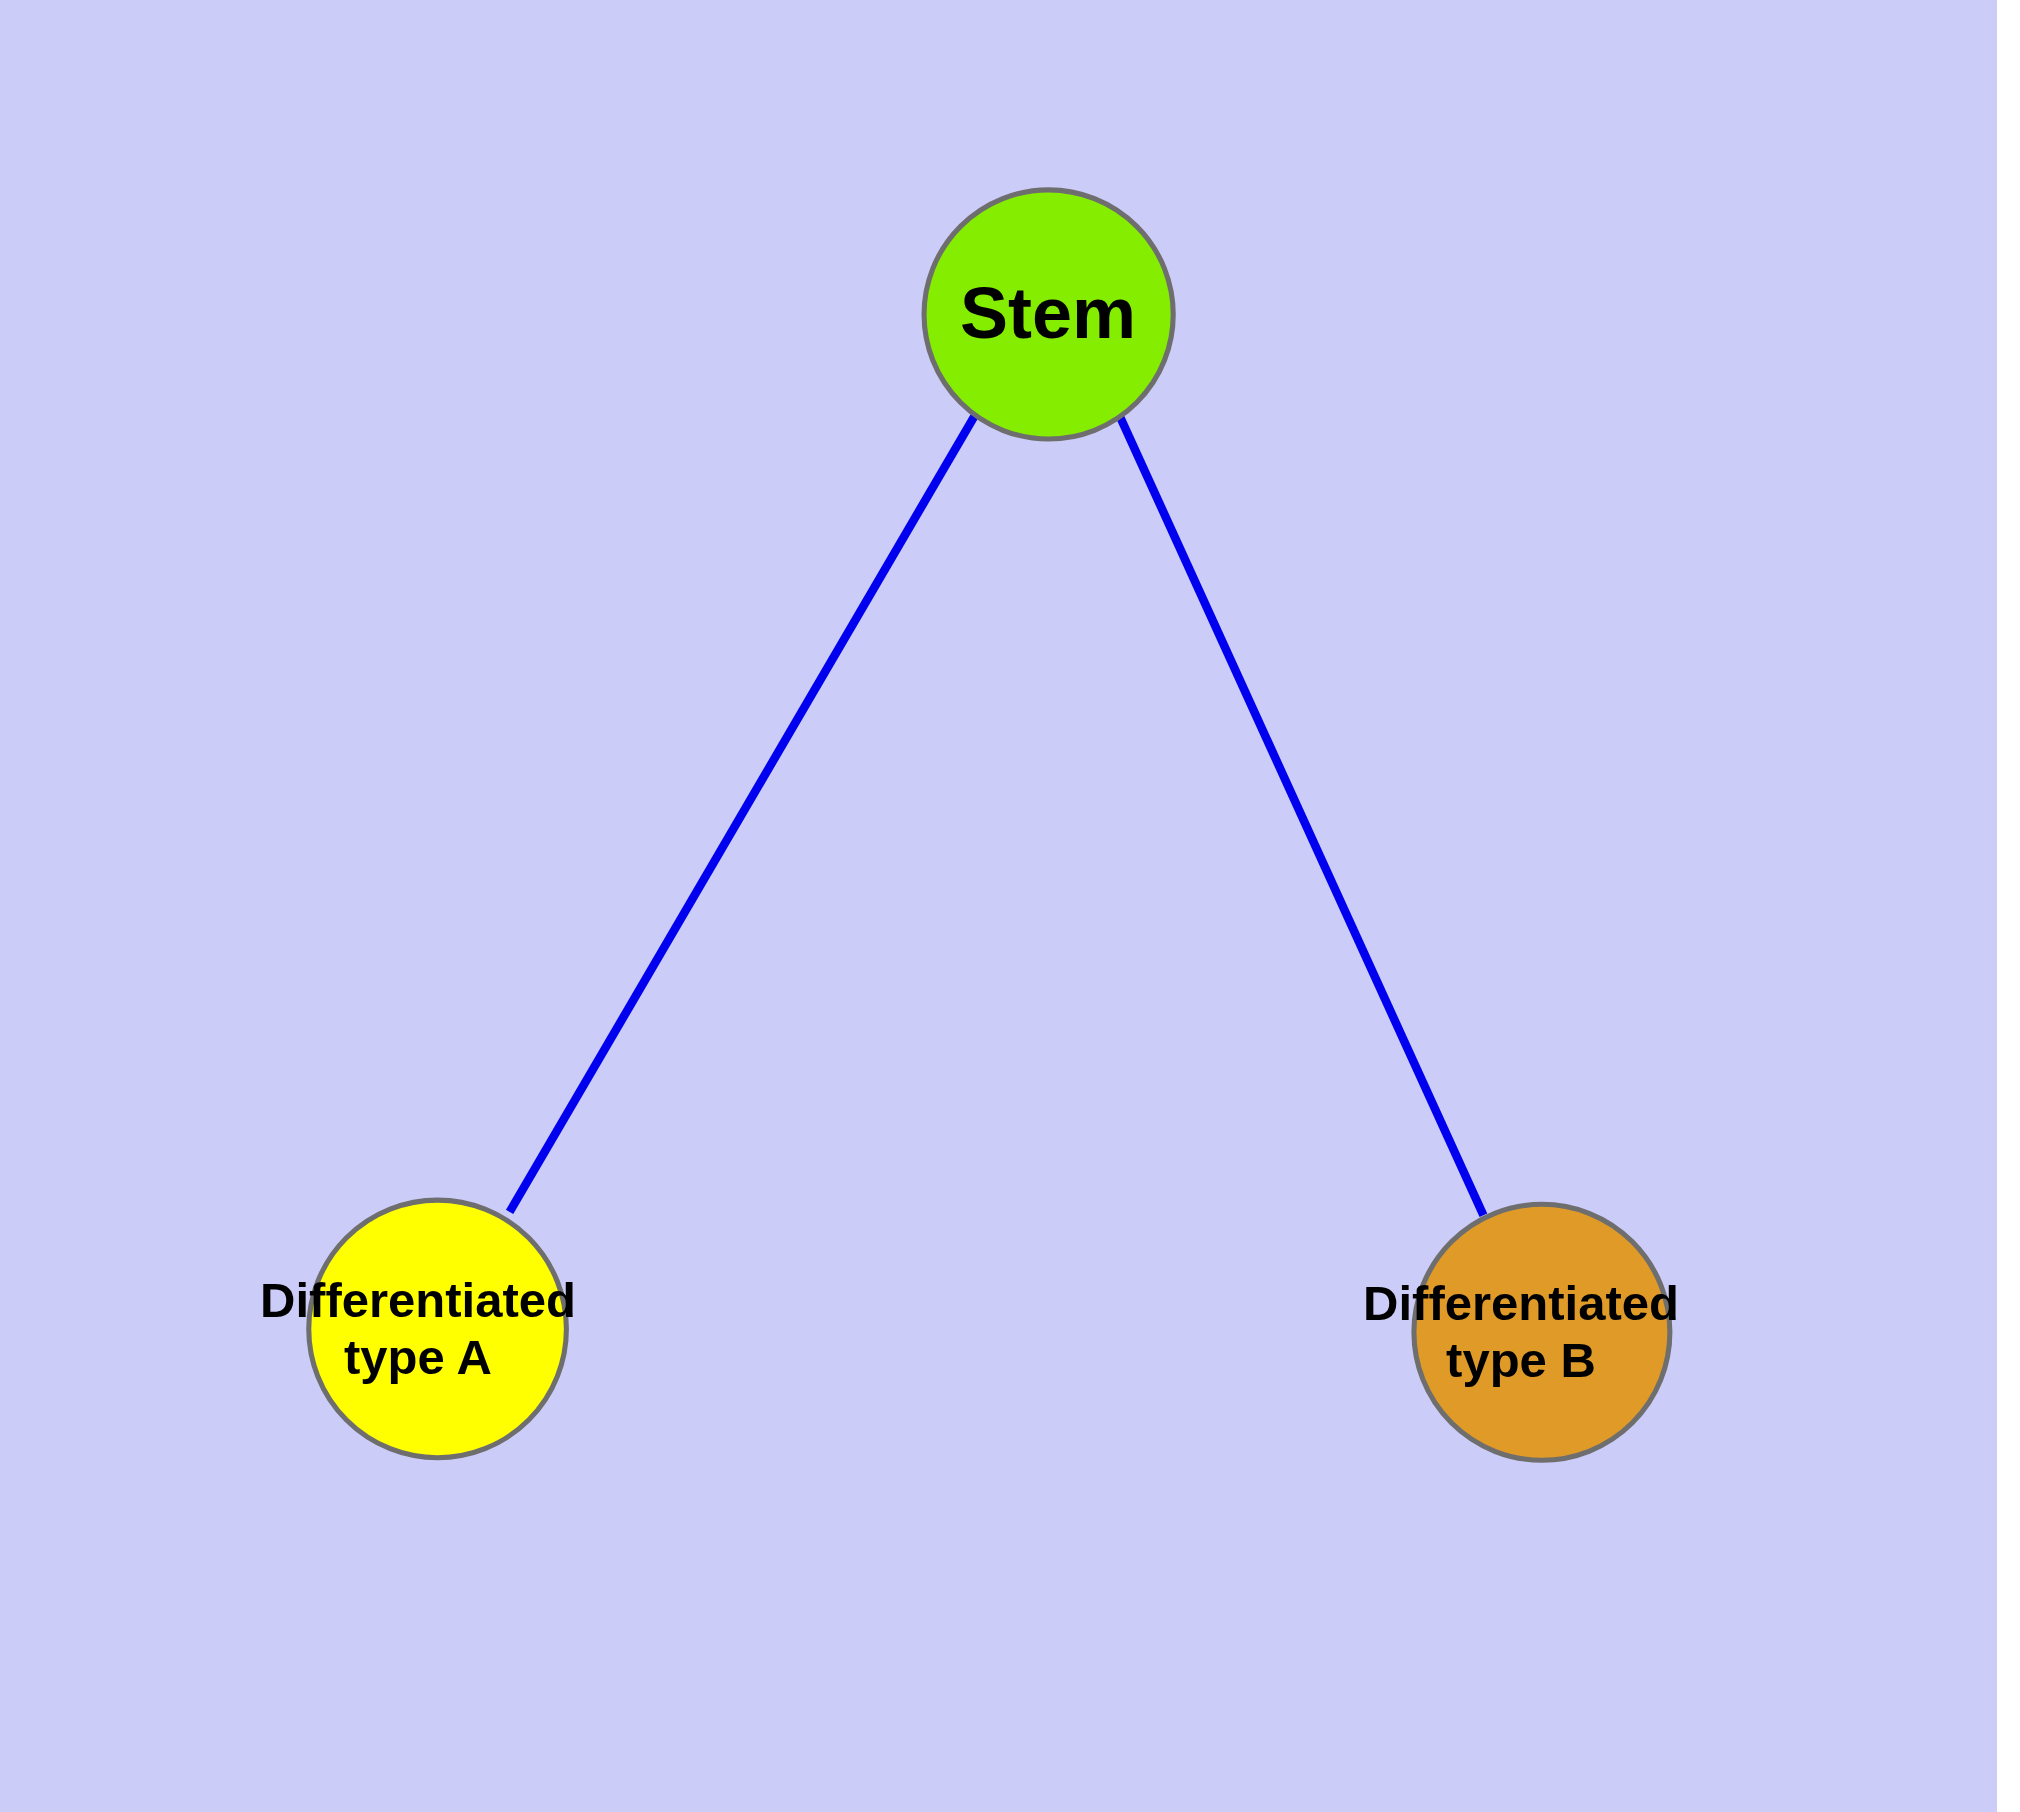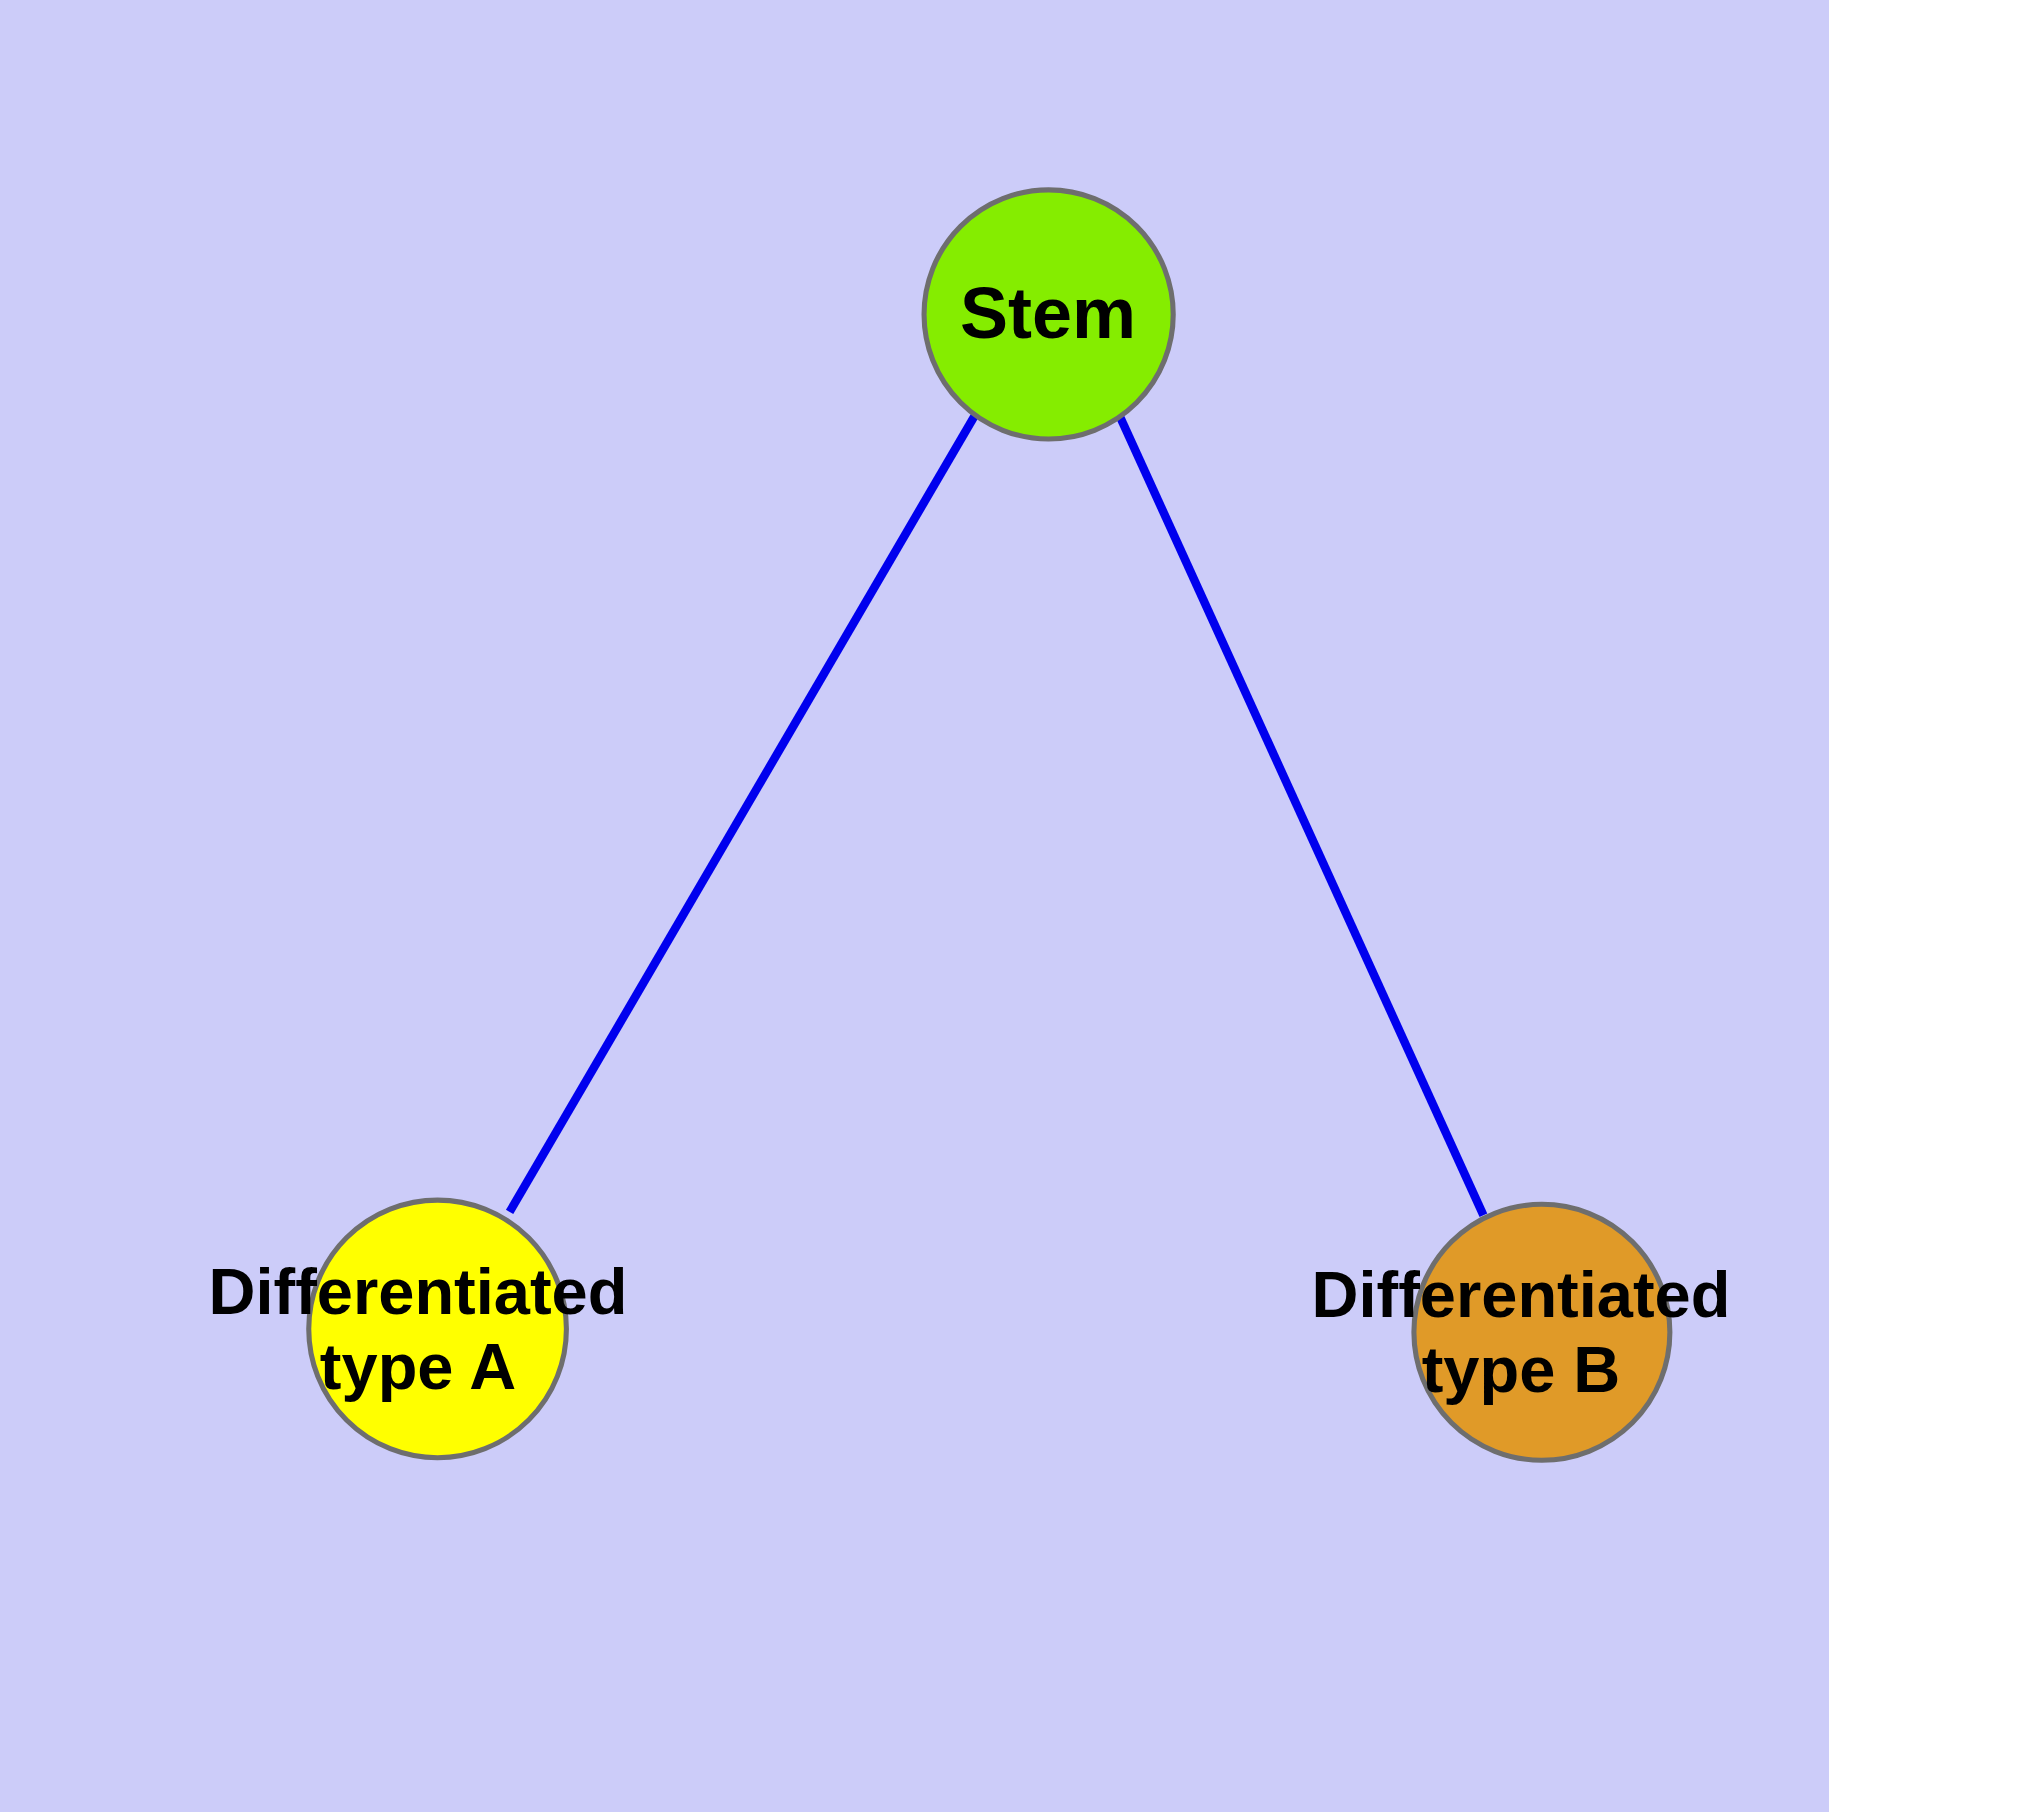--- a/index.html
+++ b/index.html
@@ -2,40 +2,40 @@
 <html style="font-size:13.6px"><head>
 <meta charset="utf-8">
 <style>
   html, body {
     margin: 0;
     padding: 0;
     background: #ffffff;
   }
   #canvas {
     position: relative;
-    width: 1829px;
+    width: 1997px;
     height: 1812px;
     background: #ccccf9;
     overflow: hidden;
     font-family: "Liberation Sans", sans-serif;
   }
   #graph-svg {
     position: absolute;
     left: 0;
     top: 0;
     width: 2021px;
     height: 1812px;
     display: block;
   }
   .node-label {
     position: absolute;
     color: #000000;
     font-family: "Liberation Sans", sans-serif;
     font-weight: bold;
-    font-size: 65px;
+    font-size: 49px;
     line-height: 1.16;
     text-align: center;
     white-space: pre;
     pointer-events: none;
     transform: translate(-50%, -50%);
   }
   .node-label.stem {
     font-size: 72px;
   }
 </style>

